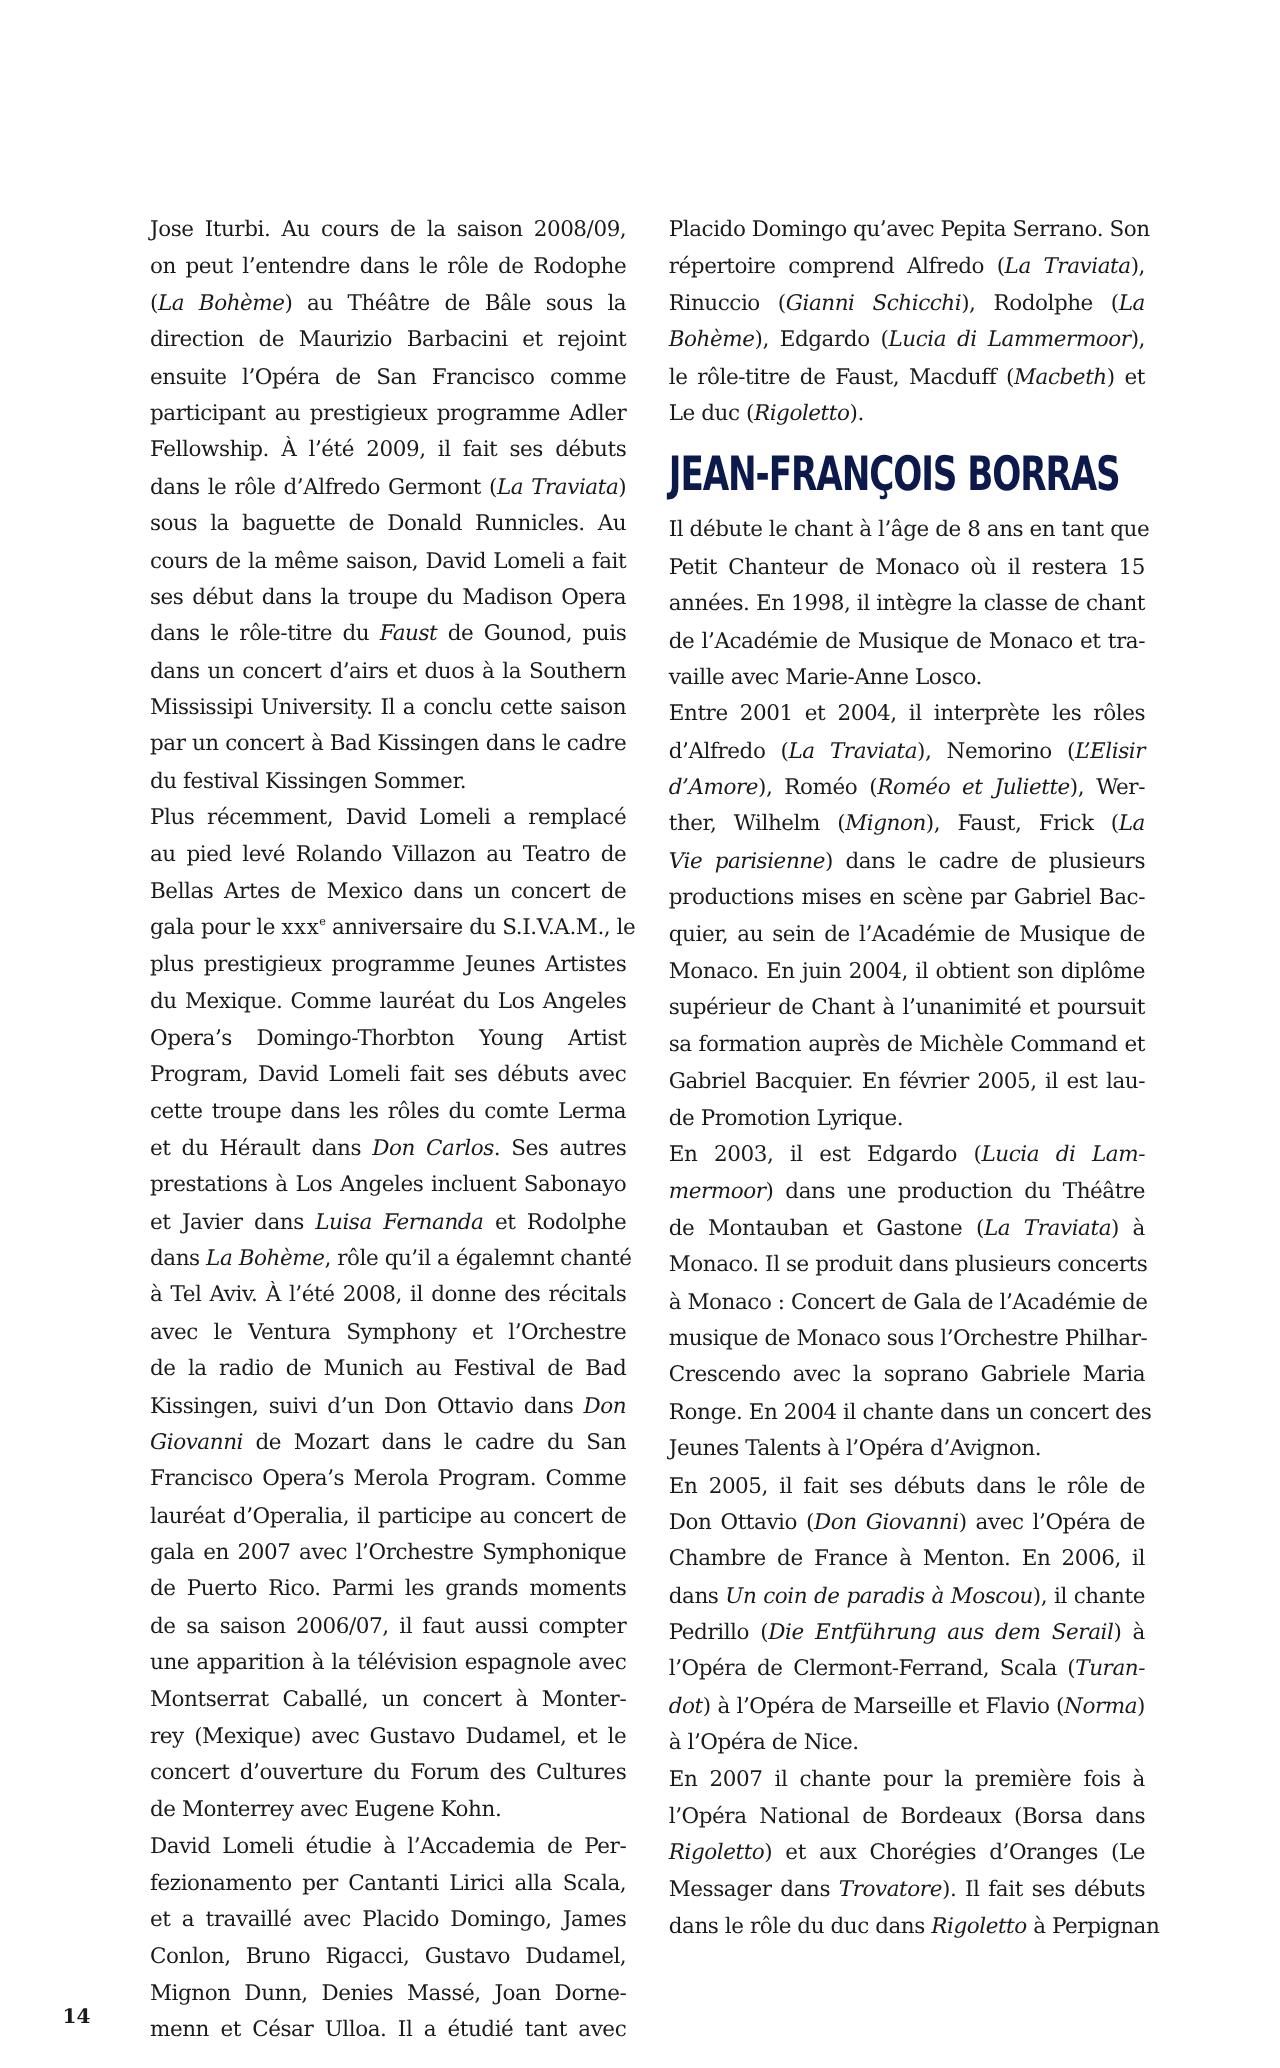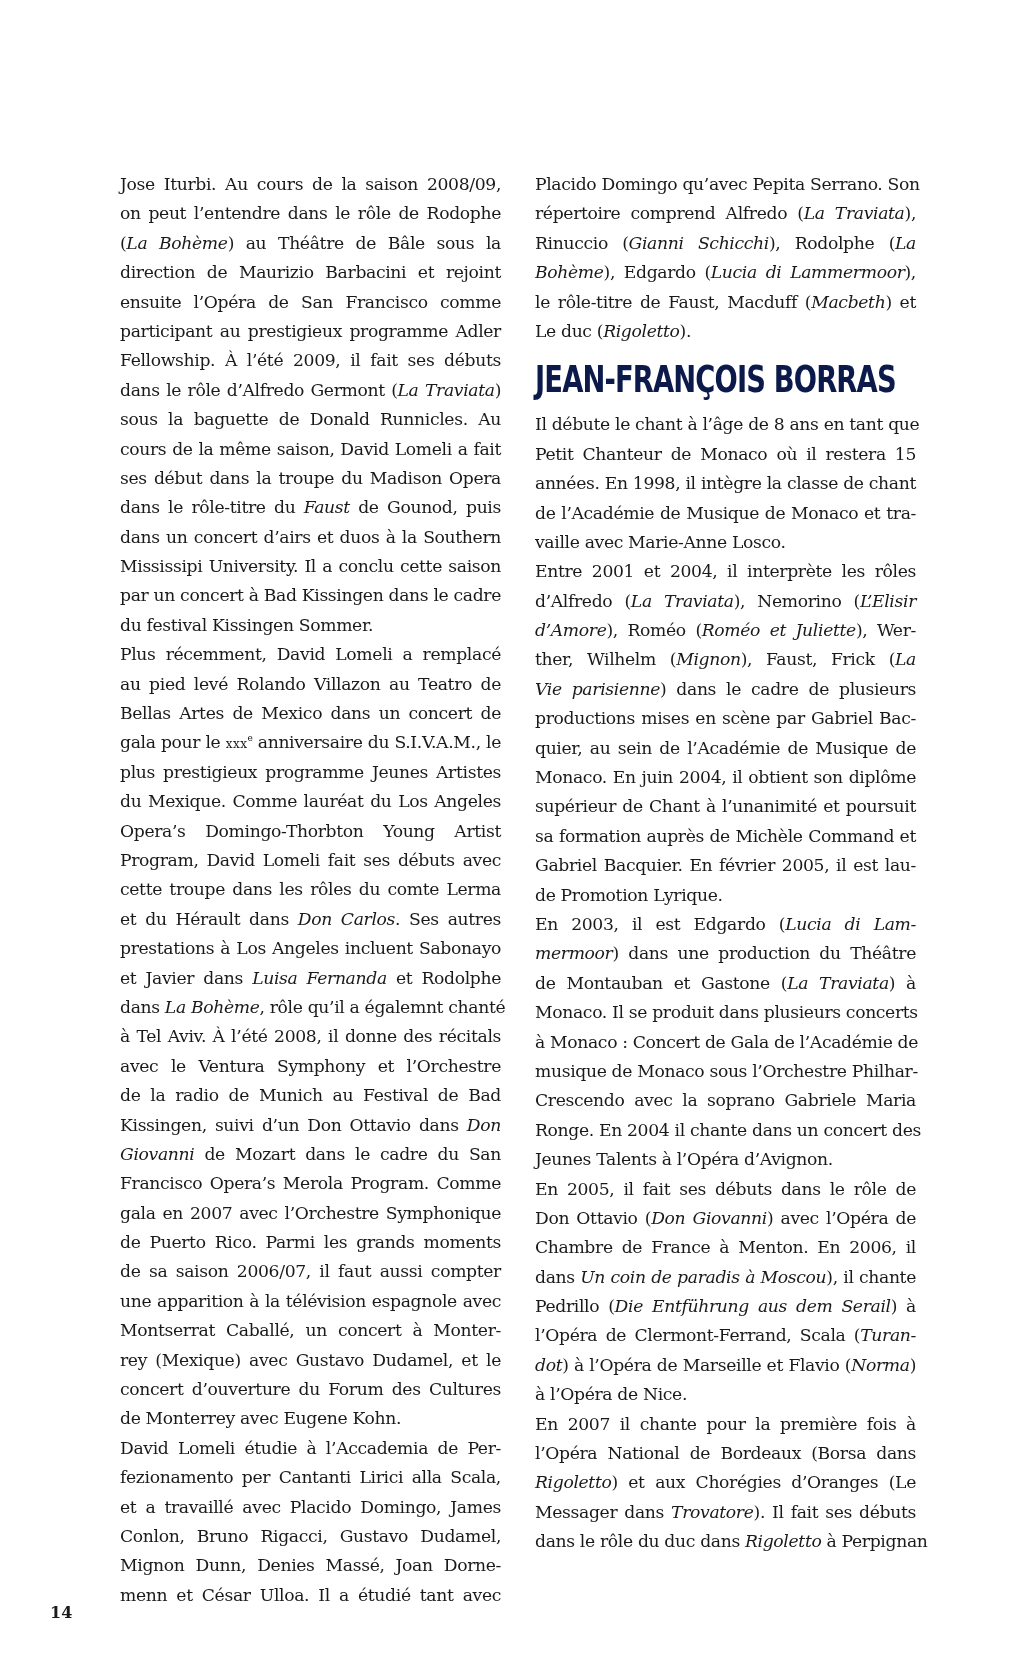--- a/index.html
+++ b/index.html
@@ -7,21 +7,21 @@
          font-family: "DejaVu Serif", "Liberation Serif", serif; color: #1a1a1a; }
   .page { position: absolute; left: 0; top: 0; width: 1024px; height: 1654px; background: #fff; }
   .col { position: absolute; top: 122px; margin-top: 48px; }
   .col-left { left: 120px; width: 381px; }
   .col-right { left: 535px; width: 381px; }
   .line { display: block; height: 29.4px; line-height: 29.4px; font-size: 17.2px;
           white-space: nowrap; text-align: justify; text-align-last: justify; letter-spacing: -0.35px; }
   .line.last { text-align-last: left; }
   .line i { font-style: italic; }
   .line sup { font-size: 9px; vertical-align: super; line-height: 0; }
-  .smallcaps { font-size: 12px; letter-spacing: 0.5px; }
+  .smallcaps { font-size: 17px; letter-spacing: 0.5px; }
   .heading { display: block; height: 58px; line-height: 58px; margin-top: 4px; margin-bottom: 2px;
              font-family: "DejaVu Sans", "Liberation Sans", sans-serif; font-weight: bold;
              font-size: 38px; letter-spacing: -1.2px; white-space: nowrap;
              transform: scaleX(0.72); transform-origin: left center; }
   .page-number { position: absolute; left: 38px; top: 1603px; font-size: 16px; font-weight: bold; margin-left: 12px; }
 </style>
 </head>
 <body style="color: rgb(26, 26, 26);">
 
 <div class="page">
@@ -55,20 +55,21 @@
         <span class="line"><span>et du Hérault dans </span><i>Don Carlos</i><span>. Ses autres</span></span>
         <span class="line"><span>prestations à Los Angeles incluent Sabonayo</span></span>
         <span class="line"><span>et Javier dans </span><i>Luisa Fernanda</i><span> et Rodolphe</span></span>
         <span class="line"><span>dans </span><i>La Bohème</i><span>, rôle qu’il a égalemnt chanté</span></span>
         <span class="line"><span>à Tel Aviv. À l’été 2008, il donne des récitals</span></span>
         <span class="line"><span>avec le Ventura Symphony et l’Orchestre</span></span>
         <span class="line"><span>de la radio de Munich au Festival de Bad</span></span>
         <span class="line"><span>Kissingen, suivi d’un Don Ottavio dans </span><i>Don</i></span>
         <span class="line"><i>Giovanni</i><span> de Mozart dans le cadre du San</span></span>
         <span class="line"><span>Francisco Opera’s Merola Program. Comme</span></span>
+        <span class="line"><span>lauréat d’Operalia, il participe au concert de</span></span>
         <span class="line"><span>gala en 2007 avec l’Orchestre Symphonique</span></span>
         <span class="line"><span>de Puerto Rico. Parmi les grands moments</span></span>
         <span class="line"><span>de sa saison 2006/07, il faut aussi compter</span></span>
         <span class="line"><span>une apparition à la télévision espagnole avec</span></span>
         <span class="line"><span>Montserrat Caballé, un concert à Monter-</span></span>
         <span class="line"><span>rey (Mexique) avec Gustavo Dudamel, et le</span></span>
         <span class="line"><span>concert d’ouverture du Forum des Cultures</span></span>
         <span class="line last"><span>de Monterrey avec Eugene Kohn.</span></span>
         <span class="line"><span>David Lomeli étudie à l’Accademia de Per-</span></span>
         <span class="line"><span>fezionamento per Cantanti Lirici alla Scala,</span></span>

